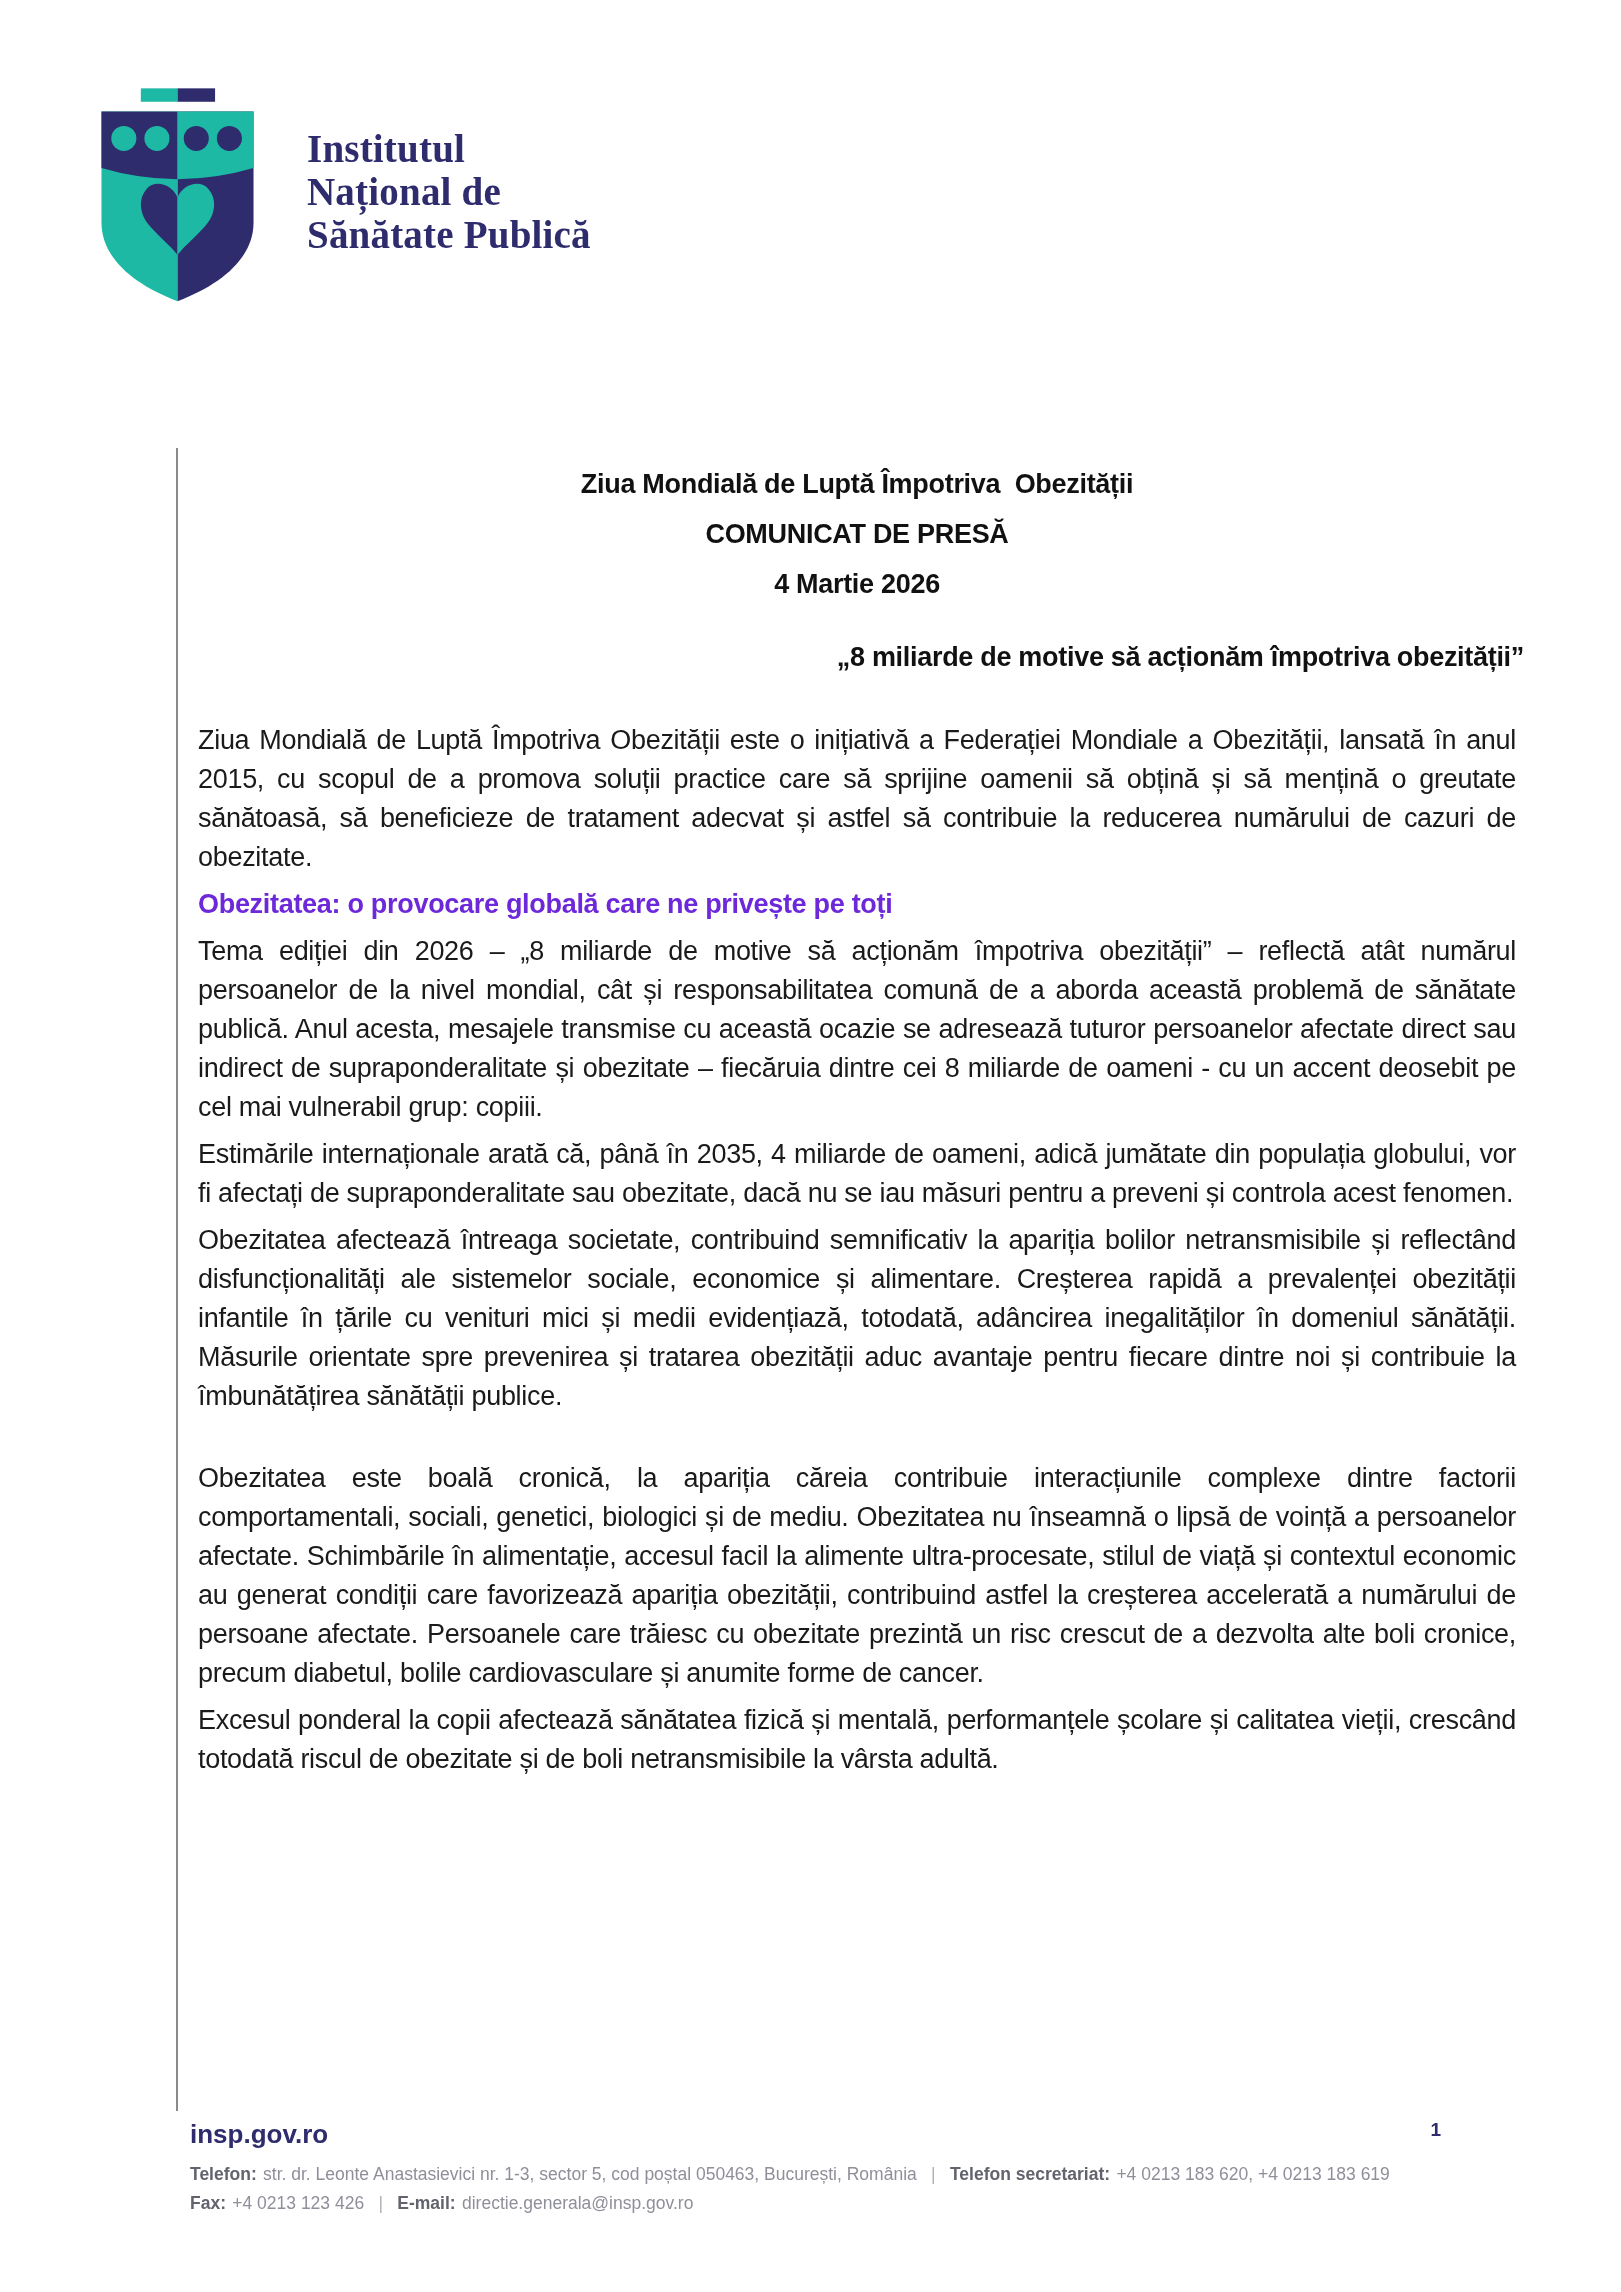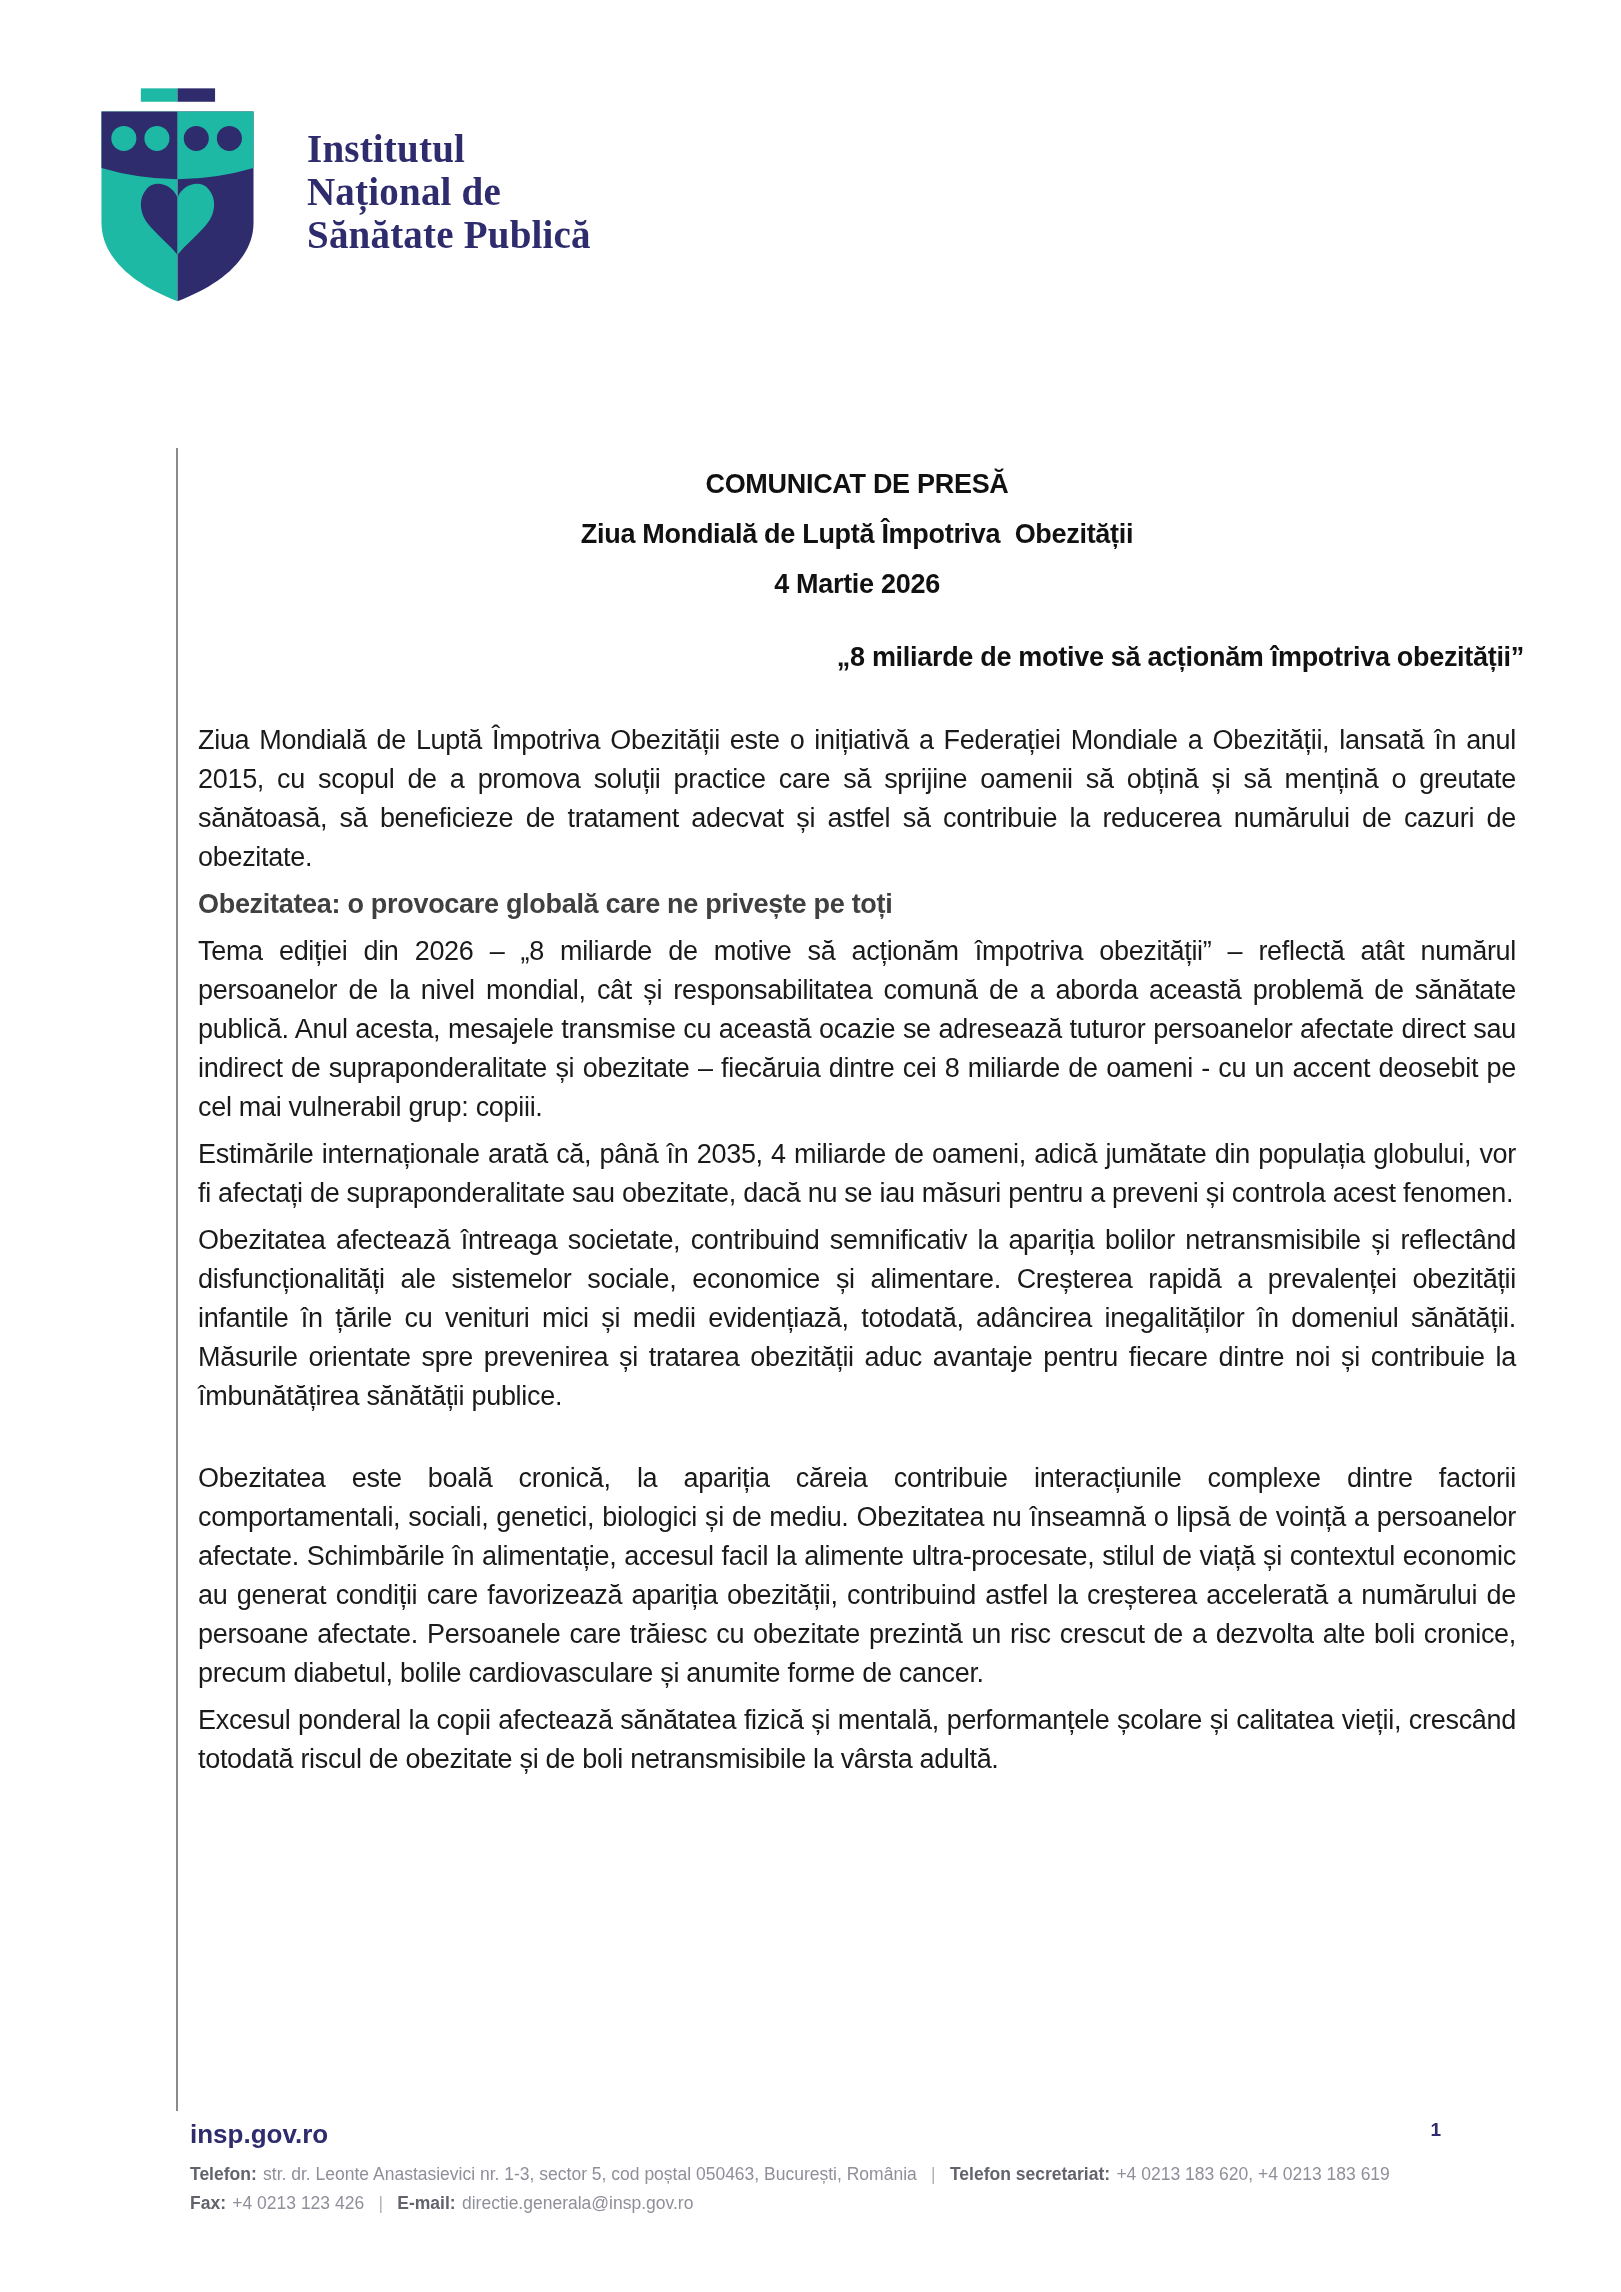--- a/index.html
+++ b/index.html
@@ -55,21 +55,21 @@
     font-weight: 700;
     line-height: 39px;
     color: #111111;
   }
   .content p { margin: 8px; text-align: justify; }
   .intro { margin-top: 44px !important; }
   .section-heading {
     margin-top: 39px;
     font-weight: 700;
     text-align: left;
-    color: #404040;
+    color: #6d28d9;
   }
   .gap-before { margin-top: 43px !important; }
 
   
   .footer-site {
     position: absolute; left: 190px; top: 2119px;
     font-weight: 700; font-size: 26px; color: #2e2c6d;
   }
   .footer-page {
     position: absolute; right: 95px; top: 2119px;
@@ -122,22 +122,22 @@
 
   <div class="logo-text">
     <div>Institutul</div>
     <div>Național de</div>
     <div>Sănătate Publică</div>
   </div>
 
   <div class="vline"></div>
 
   <div class="content">
+    <div class="t-line prewrap">Ziua Mondială de Luptă Împotriva  Obezității</div>
     <div class="t-line">COMUNICAT DE PRESĂ</div>
-    <div class="t-line prewrap">Ziua Mondială de Luptă Împotriva  Obezității</div>
     <div class="t-line">4 Martie 2026</div>
     <div class="slogan">„8 miliarde de motive să acționăm împotriva obezității”</div>
 
     <p class="intro">Ziua Mondială de Luptă Împotriva Obezității este o inițiativă a Federației Mondiale a Obezității, lansată în anul 2015, cu scopul de a promova soluții practice care să sprijine oamenii să obțină și să mențină o greutate sănătoasă, să beneficieze de tratament adecvat și astfel să contribuie la reducerea numărului de cazuri de obezitate.</p>
 
     <p class="section-heading">Obezitatea: o provocare globală care ne privește pe toți</p>
     <p>Tema ediției din 2026 – „8 miliarde de motive să acționăm împotriva obezității” – reflectă atât numărul persoanelor de la nivel mondial, cât și responsabilitatea comună de a aborda această problemă de sănătate publică. Anul acesta, mesajele transmise cu această ocazie se adresează tuturor persoanelor afectate direct sau indirect de supraponderalitate și obezitate – fiecăruia dintre cei 8 miliarde de oameni - cu un accent deosebit pe cel mai vulnerabil grup: copiii.</p>
     <p>Estimările internaționale arată că, până în 2035, 4 miliarde de oameni, adică jumătate din populația globului, vor fi afectați de supraponderalitate sau obezitate, dacă nu se iau măsuri pentru a preveni și controla acest fenomen.</p>
     <p>Obezitatea afectează întreaga societate, contribuind semnificativ la apariția bolilor netransmisibile și reflectând disfuncționalități ale sistemelor sociale, economice și alimentare. Creșterea rapidă a prevalenței obezității infantile în țările cu venituri mici și medii evidențiază, totodată, adâncirea inegalităților în domeniul sănătății. Măsurile orientate spre prevenirea și tratarea obezității aduc avantaje pentru fiecare dintre noi și contribuie la îmbunătățirea sănătății publice.</p>
 

